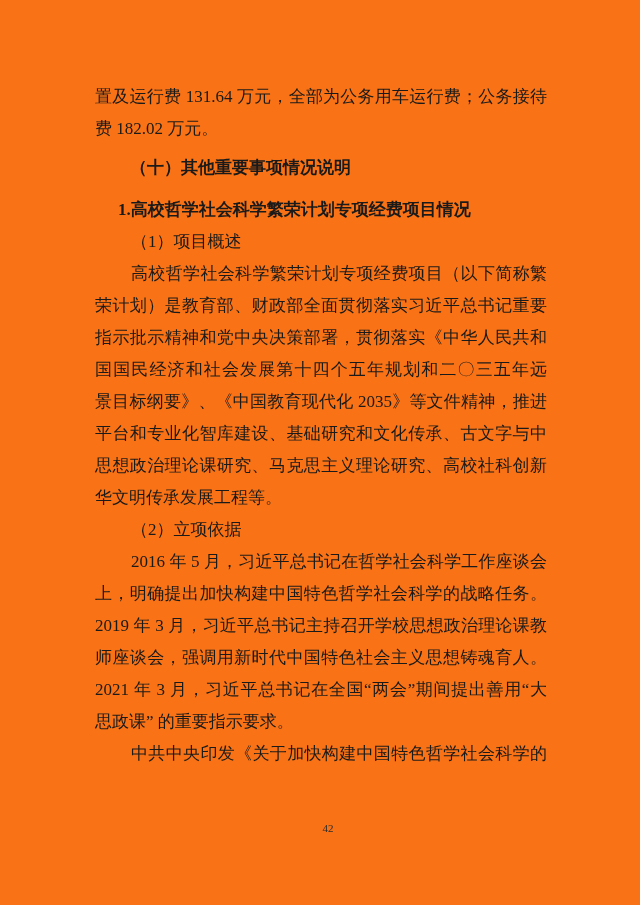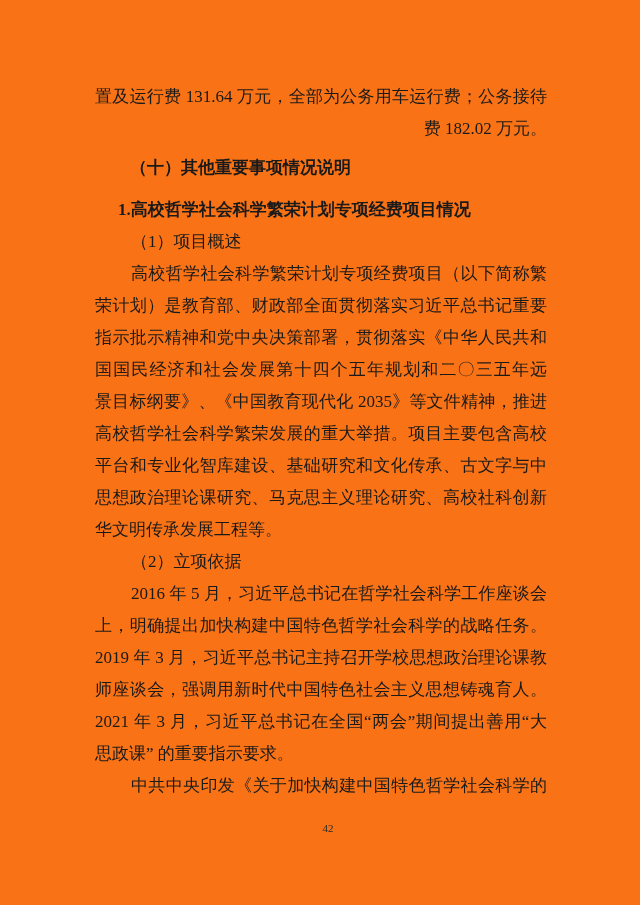--- a/index.html
+++ b/index.html
@@ -33,30 +33,29 @@
     font-family:Liberation Serif, serif;
     font-size:11px;color:#2b2b2b;
   }
 </style>
 </head>
 <body>
 
 <div class="page" style="background: #f97316;">
   <div class="content">
     <div class="ln j" style="color: rgb(26, 26, 26);">置及运行费 131.64 万元，全部为公务用车运行费；公务接待</div>
-    <div class="ln" style="color: rgb(26, 26, 26); text-align: right;">费 182.02 万元。</div>
+    <div class="ln" style="color: rgb(26, 26, 26);">费 182.02 万元。</div>
     <div class="ln h3" style="color: rgb(26, 26, 26);">（十）其他重要事项情况说明</div>
     <div class="ln h4" style="color: rgb(26, 26, 26);">1.高校哲学社会科学繁荣计划专项经费项目情况</div>
     <div class="ln ind" style="color: rgb(26, 26, 26);">（1）项目概述</div>
     <div class="ln ind j" style="color: rgb(26, 26, 26);">高校哲学社会科学繁荣计划专项经费项目（以下简称繁</div>
     <div class="ln j" style="color: rgb(26, 26, 26);">荣计划）是教育部、财政部全面贯彻落实习近平总书记重要</div>
     <div class="ln j" style="color: rgb(26, 26, 26);">指示批示精神和党中央决策部署，贯彻落实《中华人民共和</div>
     <div class="ln j" style="color: rgb(26, 26, 26);">国国民经济和社会发展第十四个五年规划和二〇三五年远</div>
     <div class="ln j" style="color: rgb(26, 26, 26);">景目标纲要》、《中国教育现代化 2035》等文件精神，推进</div>
-    <div class="ln j" style="color: rgb(26, 26, 26);">高校哲学社会科学繁荣发展的重大举措。项目主要包含高校</div>
     <div class="ln j" style="color: rgb(26, 26, 26);">平台和专业化智库建设、基础研究和文化传承、古文字与中</div>
     <div class="ln j" style="color: rgb(26, 26, 26);">思想政治理论课研究、马克思主义理论研究、高校社科创新</div>
     <div class="ln" style="color: rgb(26, 26, 26);">华文明传承发展工程等。</div>
     <div class="ln ind" style="color: rgb(26, 26, 26);">（2）立项依据</div>
     <div class="ln ind j" style="color: rgb(26, 26, 26);">2016 年 5 月，习近平总书记在哲学社会科学工作座谈会</div>
     <div class="ln j" style="color: rgb(26, 26, 26);">上，明确提出加快构建中国特色哲学社会科学的战略任务。</div>
     <div class="ln j" style="color: rgb(26, 26, 26);">2019 年 3 月，习近平总书记主持召开学校思想政治理论课教</div>
     <div class="ln j" style="color: rgb(26, 26, 26);">师座谈会，强调用新时代中国特色社会主义思想铸魂育人。</div>
     <div class="ln j" style="color: rgb(26, 26, 26);">2021 年 3 月，习近平总书记在全国“两会”期间提出善用“大</div>
     <div class="ln" style="color: rgb(26, 26, 26);">思政课” 的重要指示要求。</div>

